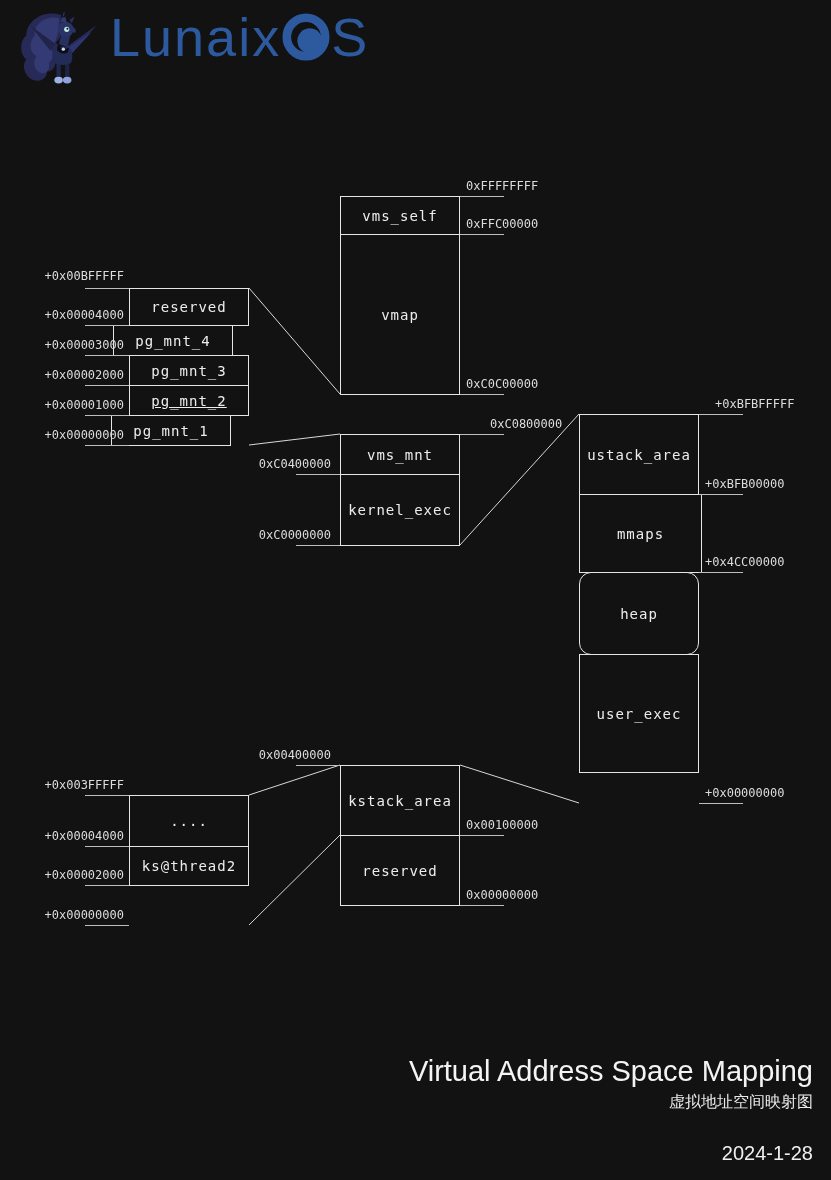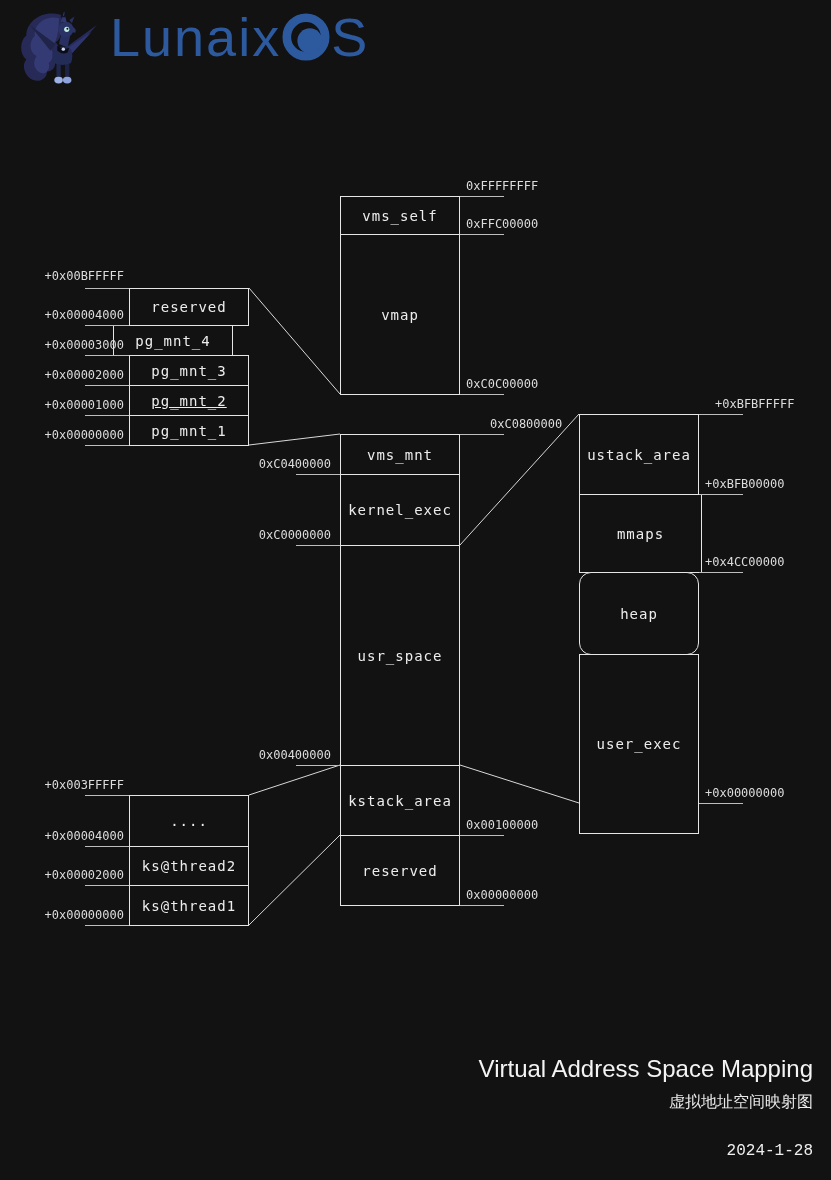--- a/index.html
+++ b/index.html
@@ -15,25 +15,25 @@
        display:flex;align-items:center;justify-content:center;
        font-size:14px;color:#ededed;letter-spacing:1px;white-space:pre;}
   
   .addr{position:absolute;font-size:12px;line-height:14px;color:#dcdcdc;white-space:pre;}
   .addr.ra{text-align:right;}
   .tick{position:absolute;width:44px;height:1px;background:#bdbdbd;}
   
   .connectors{position:absolute;left:0;top:0;}
   
   .title{position:absolute;right:18px;top:1055px;font-family:"Liberation Sans",sans-serif;
-         font-size:24px;color:#f4f4f4;}
+         font-size:29px;color:#f4f4f4;}
   .subtitle{position:absolute;right:18px;top:1092px;font-family:"Liberation Sans",sans-serif;
             font-size:16px;color:#eaeaea;}
-  .date{position:absolute;right:18px;top:1142px;font-family:Liberation Mono, monospace;
-        font-size:16px;color:#efefef;}
+  .date{position:absolute;right:18px;top:1142px;font-family:Liberation Sans, sans-serif;
+        font-size:20px;color:#efefef;}
 </style>
 </head>
 <body>
 
 <div class="page">
 
   <div class="logo">
     <svg class="mascot" viewBox="0 0 100 95" width="86" height="82">
       <path d="M52,10 C30,4 12,18 12,34 C4,40 4,56 12,62 C6,68 10,82 20,86 C28,89 36,84 36,76 C44,76 48,68 44,60 C52,58 52,48 46,42 C54,38 56,20 52,10 Z" fill="#272a56"></path>
       <path d="M50,14 C34,10 20,22 22,34 C14,42 16,54 24,58 C18,66 22,76 30,78 C36,79 40,72 38,66 C44,62 44,54 40,48 C48,44 50,26 50,14 Z" fill="#343a74"></path>
@@ -72,21 +72,20 @@
     <line x1="460" y1="545" x2="579" y2="414" stroke="#d9d9d9" stroke-width="1"></line>
     <line x1="460" y1="765" x2="579" y2="803" stroke="#d9d9d9" stroke-width="1"></line>
     <line x1="249" y1="795" x2="340" y2="765" stroke="#d9d9d9" stroke-width="1"></line>
     <line x1="249" y1="925" x2="340" y2="835" stroke="#d9d9d9" stroke-width="1"></line>
   </svg>
 
   <div class="box" style="left:340px;top:196px;width:120px;height:39px;">vms_self</div>
   <div class="box" style="left:340px;top:234px;width:120px;height:161px;">vmap</div>
   <div class="box" style="left:340px;top:434px;width:120px;height:41px;">vms_mnt</div>
   <div class="box" style="left:340px;top:474px;width:120px;height:72px;">kernel_exec</div>
-  <div class="box" style="left:340px;top:545px;width:120px;height:221px;">usr_space</div>
   <div class="box" style="left:340px;top:765px;width:120px;height:71px;">kstack_area</div>
   <div class="box" style="left:340px;top:835px;width:120px;height:71px;">reserved</div>
 
   <div class="addr" style="left:466px;top:179px;">0xFFFFFFFF</div>
   <div class="tick" style="left:460px;top:196px;"></div>
   <div class="addr" style="left:466px;top:217px;">0xFFC00000</div>
   <div class="tick" style="left:460px;top:234px;"></div>
   <div class="addr" style="left:466px;top:377px;">0xC0C00000</div>
   <div class="tick" style="left:460px;top:394px;"></div>
   <div class="addr" style="left:466px;top:417px;margin-left:24px;">0xC0800000</div>
@@ -100,52 +99,51 @@
   <div class="tick" style="left:296px;top:474px;"></div>
   <div class="addr ra" style="right:500px;top:528px;">0xC0000000</div>
   <div class="tick" style="left:296px;top:545px;"></div>
   <div class="addr ra" style="right:500px;top:748px;">0x00400000</div>
   <div class="tick" style="left:296px;top:765px;"></div>
 
   <div class="box" style="left:129px;top:288px;width:120px;height:38px;">reserved</div>
   <div class="box" style="left:113px;top:325px;width:120px;height:31px;">pg_mnt_4</div>
   <div class="box" style="left:129px;top:355px;width:120px;height:31px;">pg_mnt_3</div>
   <div class="box" style="left:129px;top:385px;width:120px;height:31px;text-decoration:underline;">pg_mnt_2</div>
-  <div class="box" style="left:129px;top:415px;width:120px;height:31px;">pg_mnt_1</div>
+  <div class="box" style="left:111px;top:415px;width:120px;height:31px;">pg_mnt_1</div>
 
   <div class="addr ra" style="right:707px;top:269px;">+0x00BFFFFF</div>
   <div class="tick" style="left:85px;top:288px;"></div>
   <div class="addr ra" style="right:707px;top:308px;">+0x00004000</div>
   <div class="tick" style="left:85px;top:325px;"></div>
   <div class="addr ra" style="right:707px;top:338px;">+0x00003000</div>
   <div class="tick" style="left:85px;top:355px;"></div>
   <div class="addr ra" style="right:707px;top:368px;">+0x00002000</div>
   <div class="tick" style="left:85px;top:385px;"></div>
   <div class="addr ra" style="right:707px;top:398px;">+0x00001000</div>
   <div class="tick" style="left:85px;top:415px;"></div>
   <div class="addr ra" style="right:707px;top:428px;">+0x00000000</div>
   <div class="tick" style="left:85px;top:445px;"></div>
 
   <div class="box" style="left:579px;top:414px;width:120px;height:81px;">ustack_area</div>
   <div class="box" style="left:579px;top:494px;width:123px;height:79px;">mmaps</div>
   <div class="box" style="left:579px;top:572px;width:120px;height:83px;border-radius:12px;">heap</div>
-  <div class="box" style="left:579px;top:654px;width:120px;height:180px;">user_exec</div>
+  <div class="box" style="left:579px;top:654px;width:120px;height:119px;">user_exec</div>
 
   <div class="addr" style="left:715px;top:397px;">+0xBFBFFFFF</div>
   <div class="tick" style="left:699px;top:414px;"></div>
   <div class="addr" style="left:705px;top:477px;">+0xBFB00000</div>
   <div class="tick" style="left:699px;top:494px;"></div>
   <div class="addr" style="left:705px;top:555px;">+0x4CC00000</div>
   <div class="tick" style="left:699px;top:572px;"></div>
   <div class="addr" style="left:705px;top:786px;">+0x00000000</div>
   <div class="tick" style="left:699px;top:803px;"></div>
 
   <div class="box" style="left:129px;top:795px;width:120px;height:52px;">....</div>
   <div class="box" style="left:129px;top:846px;width:120px;height:40px;">ks@thread2</div>
-  <div class="box" style="left:129px;top:885px;width:120px;height:41px;">ks@thread1</div>
 
   <div class="addr ra" style="right:707px;top:778px;">+0x003FFFFF</div>
   <div class="tick" style="left:85px;top:795px;"></div>
   <div class="addr ra" style="right:707px;top:829px;">+0x00004000</div>
   <div class="tick" style="left:85px;top:846px;"></div>
   <div class="addr ra" style="right:707px;top:868px;">+0x00002000</div>
   <div class="tick" style="left:85px;top:885px;"></div>
   <div class="addr ra" style="right:707px;top:908px;">+0x00000000</div>
   <div class="tick" style="left:85px;top:925px;"></div>
 

